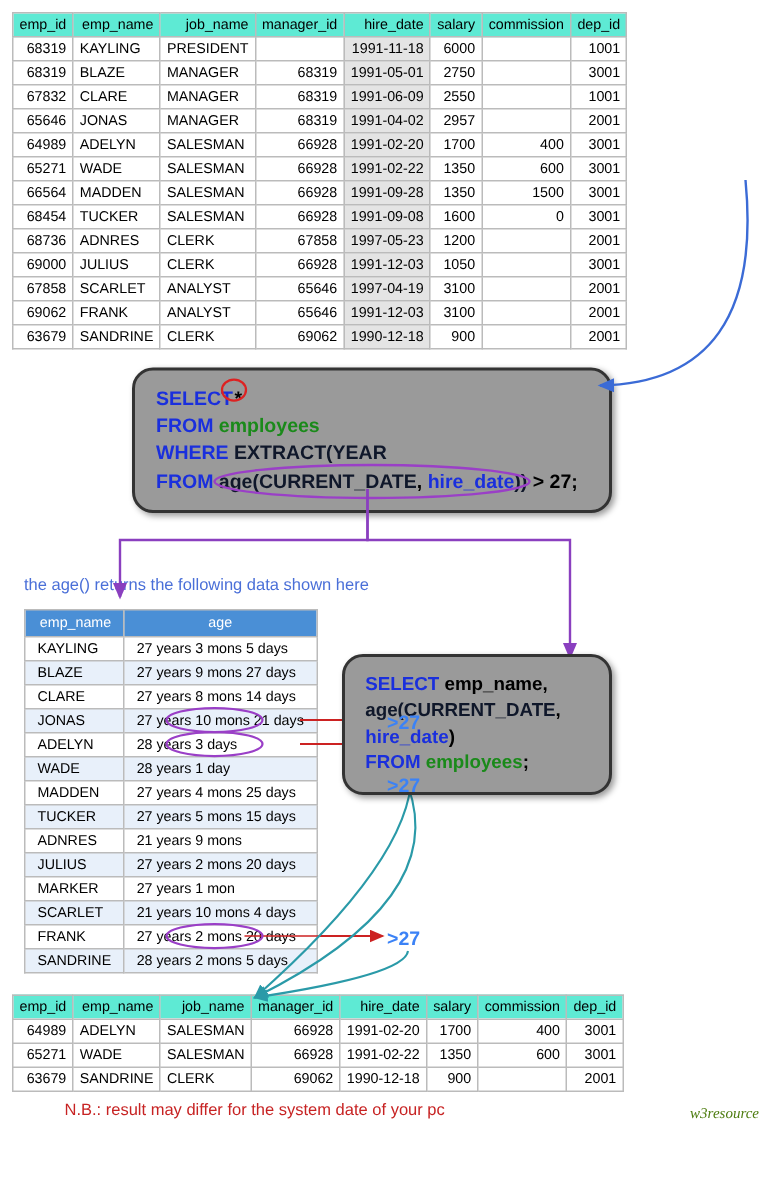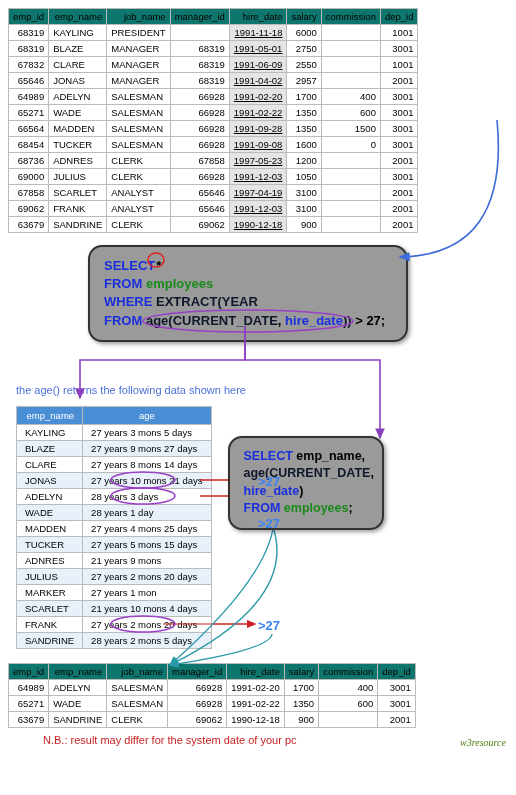--- a/index.html
+++ b/index.html
@@ -17,26 +17,26 @@
     font-size: 9.5px;
   }
   td, th {
     border: 1px solid #bbb;
     padding: 2px 4px;
     text-align: right;
     background: #fff;
     white-space: nowrap;
   }
   th {
-    background: #0f766e;
+    background: #5eead4;
     font-weight: normal;
   }
   .main-table th { width: auto; }
   .main-table td.left, .main-table th.left { text-align: left; }
-  .main-table td.date { background: #e4e4e4; text-decoration: underline; }
+  .main-table td.date { background: #e4e4e4; }
   .sql-box {
     background: #9a9a9a;
     border: 2px solid #333;
     border-radius: 14px;
     padding: 10px 14px;
     font-size: 13px;
     font-weight: bold;
     line-height: 1.4;
     position: relative;
     box-shadow: 2px 2px 4px rgba(0,0,0,0.4);
@@ -349,21 +349,21 @@
           <td>FRANK</td>
           <td>27 years 2 mons 20 days</td>
         </tr>
         <tr>
           <td>SANDRINE</td>
           <td>28 years 2 mons 5 days</td>
         </tr>
       </tbody>
   </table>
 
-  <div class="sql-box" style="width:156px;margin-top:30px;font-size:12.5px;">
+  <div class="sql-box" style="width:180px;margin-top:30px;font-size:12.5px;">
     <span class="kw-blue">SELECT</span><span class="kw-black"> emp_name,</span><br>
     <span class="kw-orange">age(</span><span class="kw-orange">CURRENT_DATE</span><span class="kw-black">,</span><br>
     <span class="kw-blue">hire_date</span><span class="kw-black">)</span><br>
     <span class="kw-blue">FROM</span><span class="kw-green"> employees</span><span class="kw-black">;</span>
   </div>
 </div>
 
 <div class="gt27" style="top:474px;left:258px;">&gt;27</div>
 <div class="gt27" style="top:516px;left:258px;">&gt;27</div>
 <div class="gt27" style="top:618px;left:258px;">&gt;27</div>

